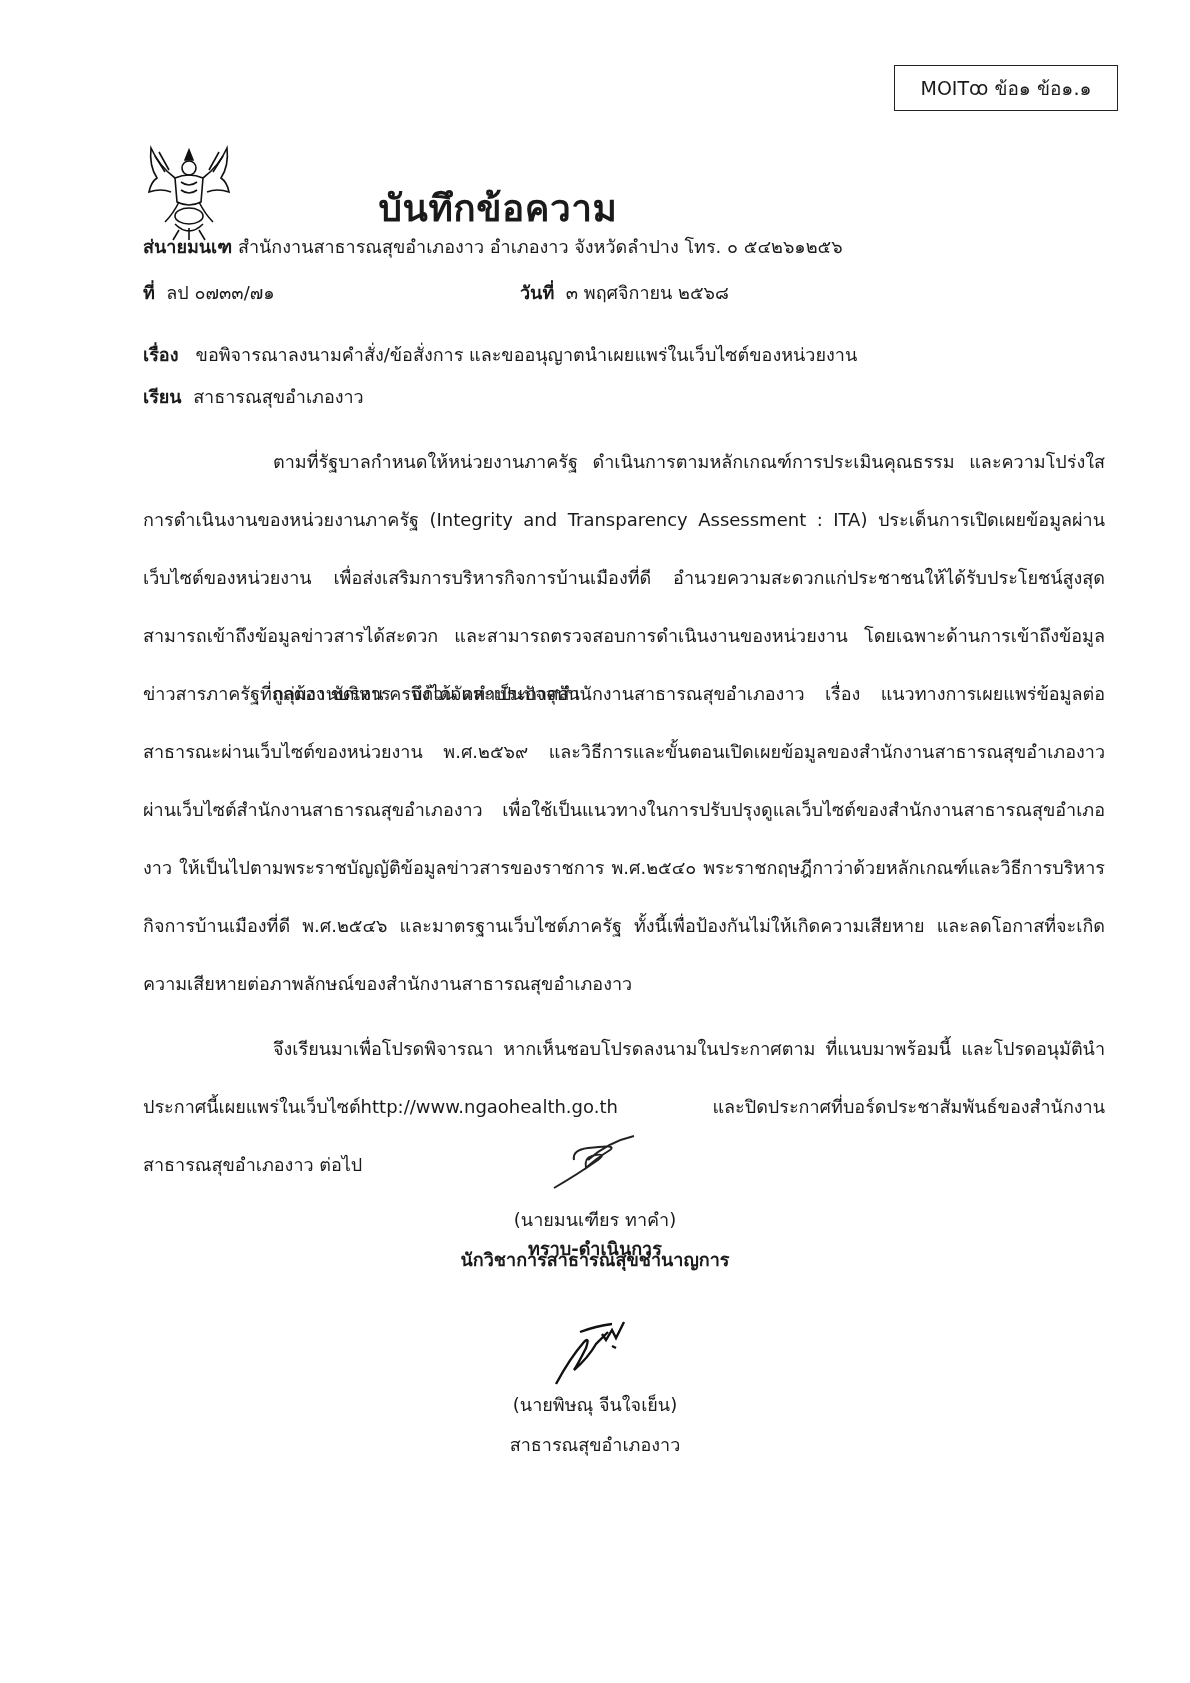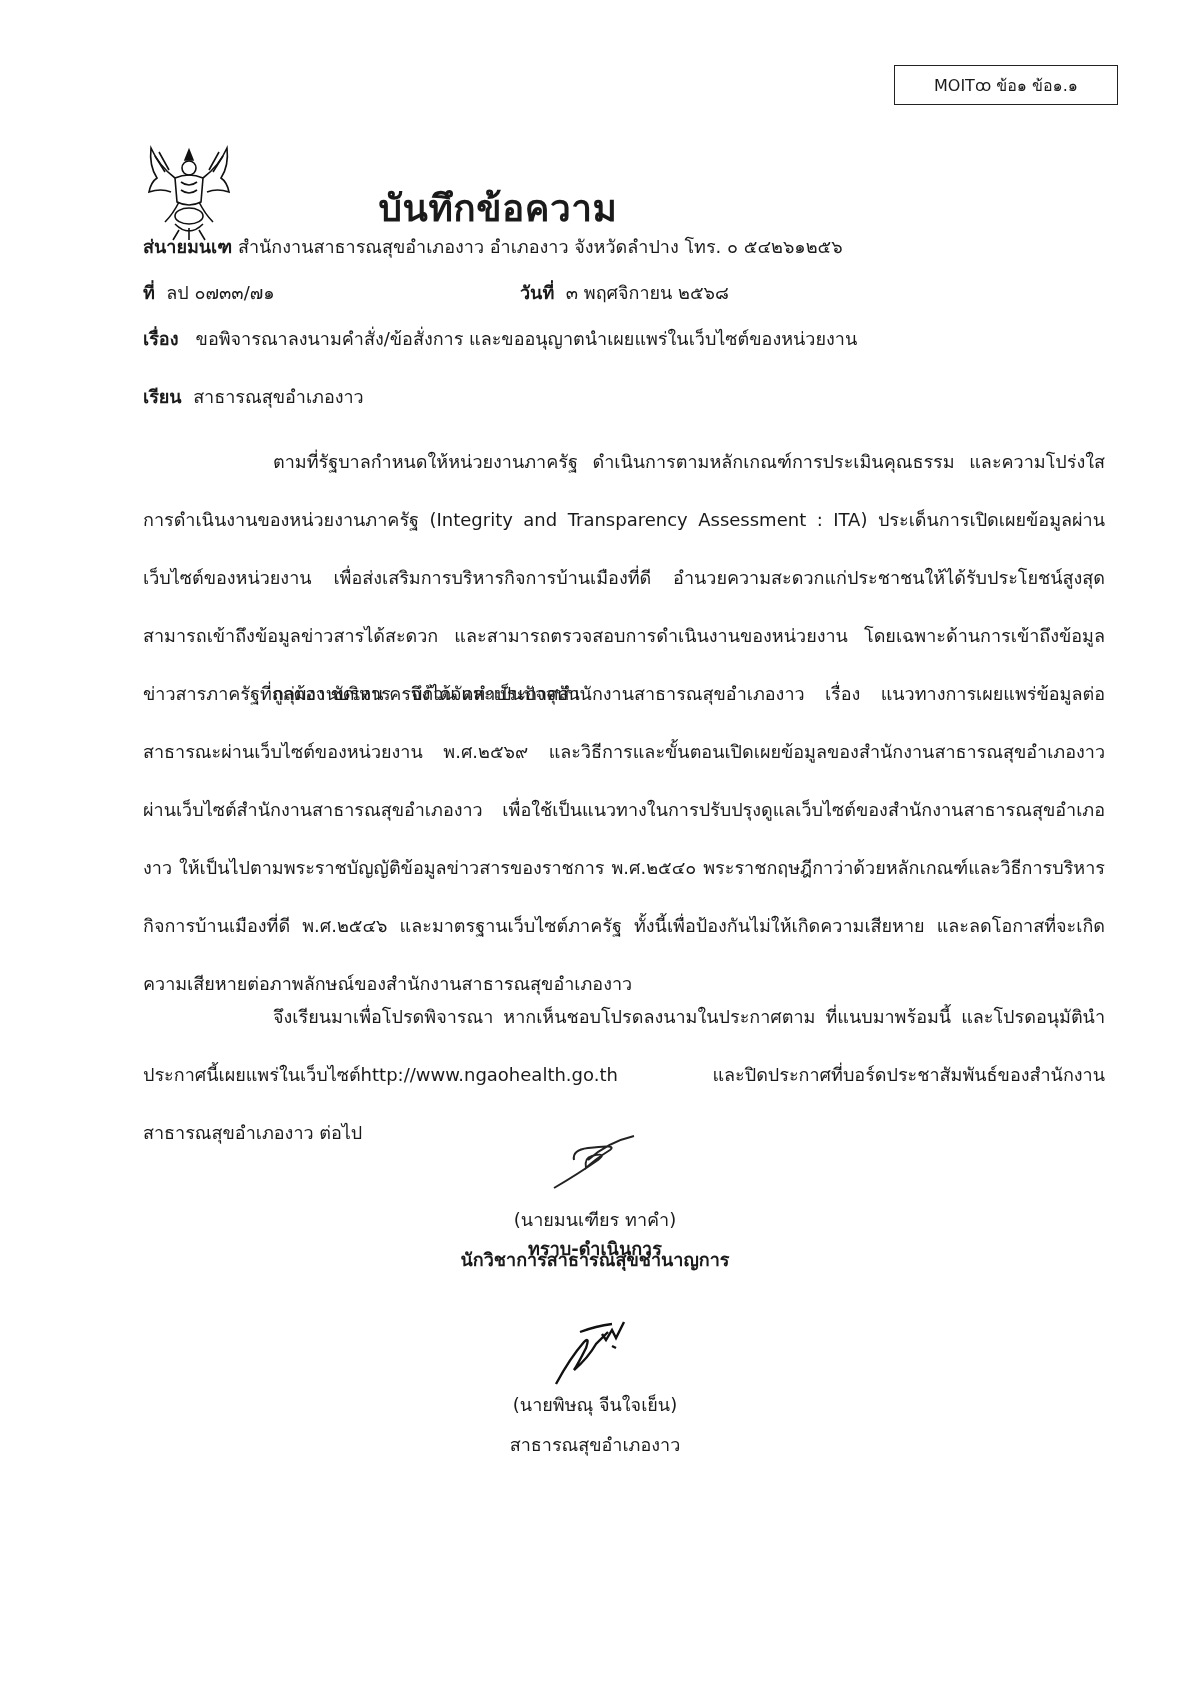--- a/index.html
+++ b/index.html
@@ -1,19 +1,19 @@
 <!DOCTYPE html>
 <html><head>
 <meta charset="utf-8">
 <style>
   html, body { margin:0; padding:0; background:#ffffff; }
   body { width:1190px; height:1683px; position:relative; overflow:hidden;
          font-family:"DejaVu Sans","Liberation Sans",sans-serif; color:#1a1a1a; }
-  .ref-box { position:absolute; left:894px; top:65px; width:224px; height:40px;
-             border:1.5px solid #222; box-sizing:border-box; font-size:16px;
+  .ref-box { position:absolute; left:894px; top:65px; width:224px; height:46px;
+             border:1.5px solid #222; box-sizing:border-box; font-size:19px;
              display:flex; align-items:center; justify-content:center; }
   .garuda { position:absolute; left:145px; top:142px; width:88px; height:100px; }
   .title { position:absolute; left:0; width:996px; top:178px; text-align:center;
            font-size:37px; font-weight:bold; letter-spacing:0.5px; }
   .line { position:absolute; left:143px; font-size:18px; white-space:nowrap; }
   .b { font-weight:bold; }
   .para { position:absolute; left:143px; width:962px; font-size:18px; line-height:58px; text-align:justify; }
   .para .first { text-indent:130px; display:block; }
   .sig { position:absolute; left:0; width:1190px; text-align:center; font-size:18px; }
   svg { display:block; }
@@ -51,39 +51,39 @@
 
 <div class="line" style="top:278px;">
   <span class="b">ที่</span>&nbsp;
   <span>ลป ๐๗๓๓/๗๑</span>
 </div>
 <div class="line" style="top:278px; left:520px;">
   <span class="b">วันที่</span>&nbsp;
   <span>๓  พฤศจิกายน  ๒๕๖๘</span>
 </div>
 
-<div class="line" style="top:324px;">
+<div class="line" style="top:340px;">
   <span class="b">เรื่อง</span>&nbsp;&nbsp;
   <span>ขอพิจารณาลงนามคำสั่ง/ข้อสั่งการ และขออนุญาตนำเผยแพร่ในเว็บไซต์ของหน่วยงาน</span>
 </div>
 
 <div class="line" style="top:382px;">
   <span class="b">เรียน</span>&nbsp;
   <span>สาธารณสุขอำเภองาว</span>
 </div>
 
 <div class="para" style="top:433px;">
   <span class="first">ตามที่รัฐบาลกำหนดให้หน่วยงานภาครัฐ ดำเนินการตามหลักเกณฑ์การประเมินคุณธรรม และความโปร่งใสการดำเนินงานของหน่วยงานภาครัฐ (Integrity and Transparency Assessment : ITA) ประเด็นการเปิดเผยข้อมูลผ่านเว็บไซต์ของหน่วยงาน เพื่อส่งเสริมการบริหารกิจการบ้านเมืองที่ดี อำนวยความสะดวกแก่ประชาชนให้ได้รับประโยชน์สูงสุด สามารถเข้าถึงข้อมูลข่าวสารได้สะดวก และสามารถตรวจสอบการดำเนินงานของหน่วยงาน โดยเฉพาะด้านการเข้าถึงข้อมูลข่าวสารภาครัฐที่ถูกต้อง ชัดเจน ครบถ้วน และเป็นปัจจุบัน</span>
 </div>
 
 <div class="para" style="top:665px;">
   <span class="first">กลุ่มงานบริหาร จึงได้จัดทำประกาศสำนักงานสาธารณสุขอำเภองาว เรื่อง แนวทางการเผยแพร่ข้อมูลต่อสาธารณะผ่านเว็บไซต์ของหน่วยงาน พ.ศ.๒๕๖๙ และวิธีการและขั้นตอนเปิดเผยข้อมูลของสำนักงานสาธารณสุขอำเภองาวผ่านเว็บไซต์สำนักงานสาธารณสุขอำเภองาว  เพื่อใช้เป็นแนวทางในการปรับปรุงดูแลเว็บไซต์ของสำนักงานสาธารณสุขอำเภองาว  ให้เป็นไปตามพระราชบัญญัติข้อมูลข่าวสารของราชการ พ.ศ.๒๕๔๐ พระราชกฤษฎีกาว่าด้วยหลักเกณฑ์และวิธีการบริหารกิจการบ้านเมืองที่ดี พ.ศ.๒๕๔๖ และมาตรฐานเว็บไซต์ภาครัฐ ทั้งนี้เพื่อป้องกันไม่ให้เกิดความเสียหาย และลดโอกาสที่จะเกิดความเสียหายต่อภาพลักษณ์ของสำนักงานสาธารณสุขอำเภองาว</span>
 </div>
 
-<div class="para" style="top:988px;">
+<div class="para" style="top:1020px;">
   <span class="first">จึงเรียนมาเพื่อโปรดพิจารณา หากเห็นชอบโปรดลงนามในประกาศตาม ที่แนบมาพร้อมนี้ และโปรดอนุมัตินำประกาศนี้เผยแพร่ในเว็บไซต์http://www.ngaohealth.go.th และปิดประกาศที่บอร์ดประชาสัมพันธ์ของสำนักงานสาธารณสุขอำเภองาว ต่อไป</span>
 </div>
 
 <div style="position:absolute; left:548px; top:1130px;">
   <svg width="90" height="70" viewBox="0 0 90 70">
     <path d="M6 58 Q30 44 50 30 Q60 22 44 26 Q36 28 38 38 Q46 30 62 20 Q70 14 40 18 Q24 20 26 30 M40 30 Q60 12 86 6" fill="none" stroke="#222" stroke-width="2"></path>
   </svg>
 </div>
 
 <div class="sig" style="top:1205px;">(นายมนเฑียร ทาคำ)</div>

